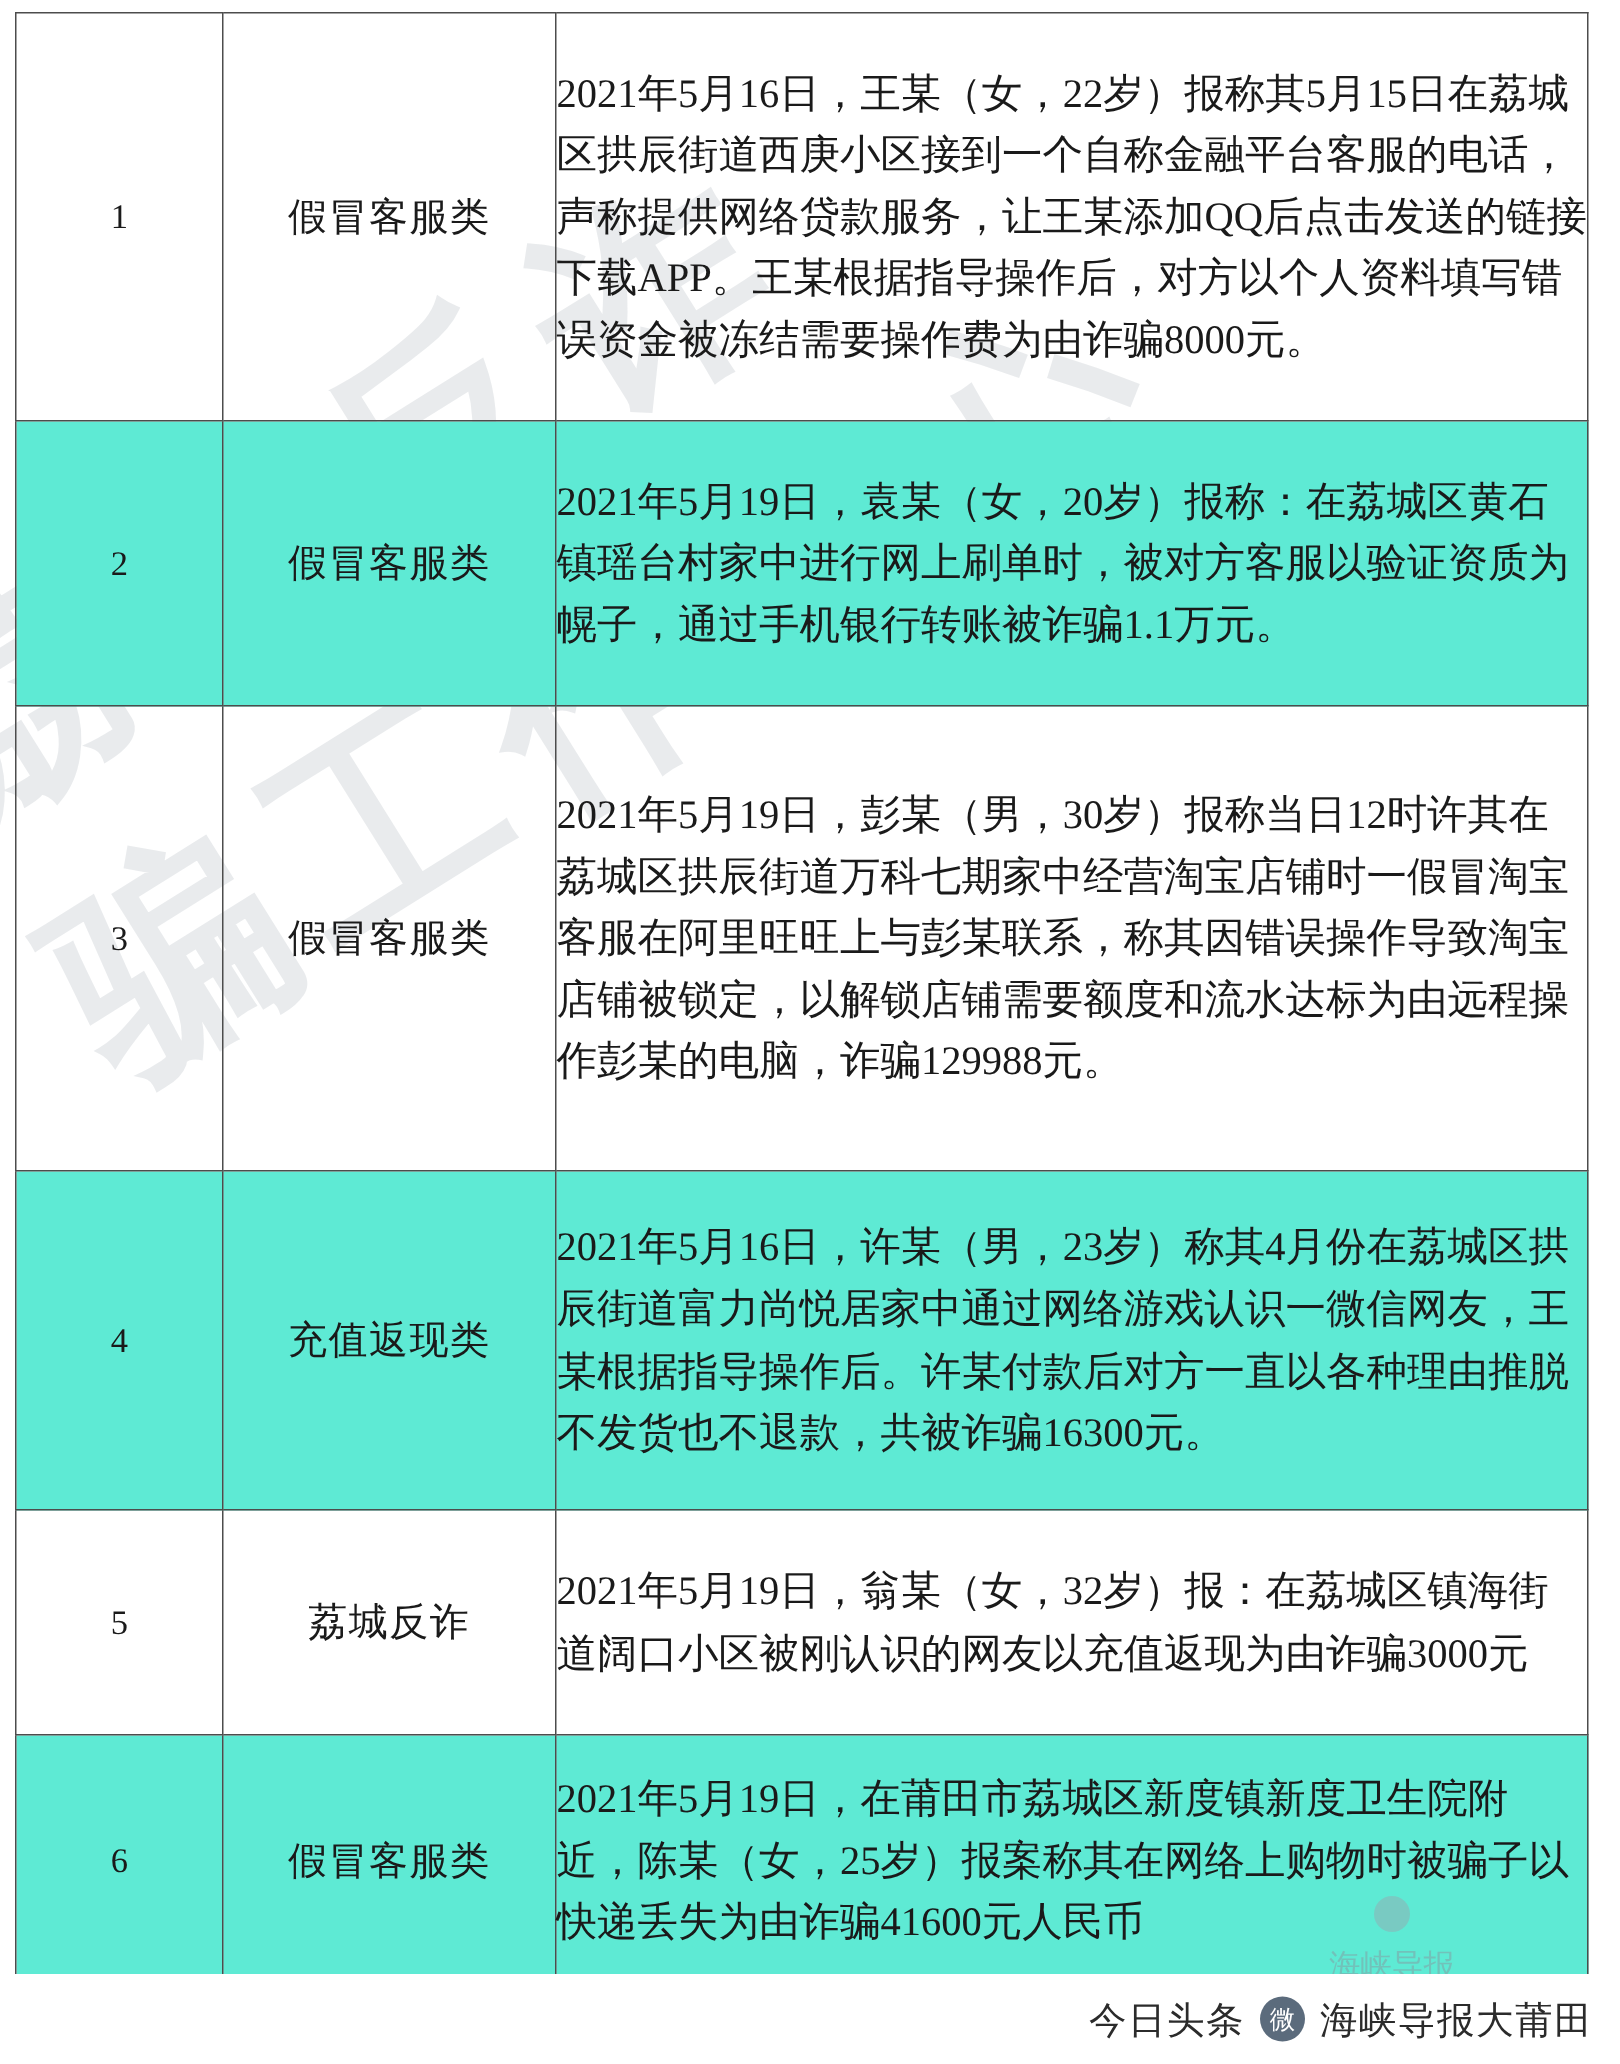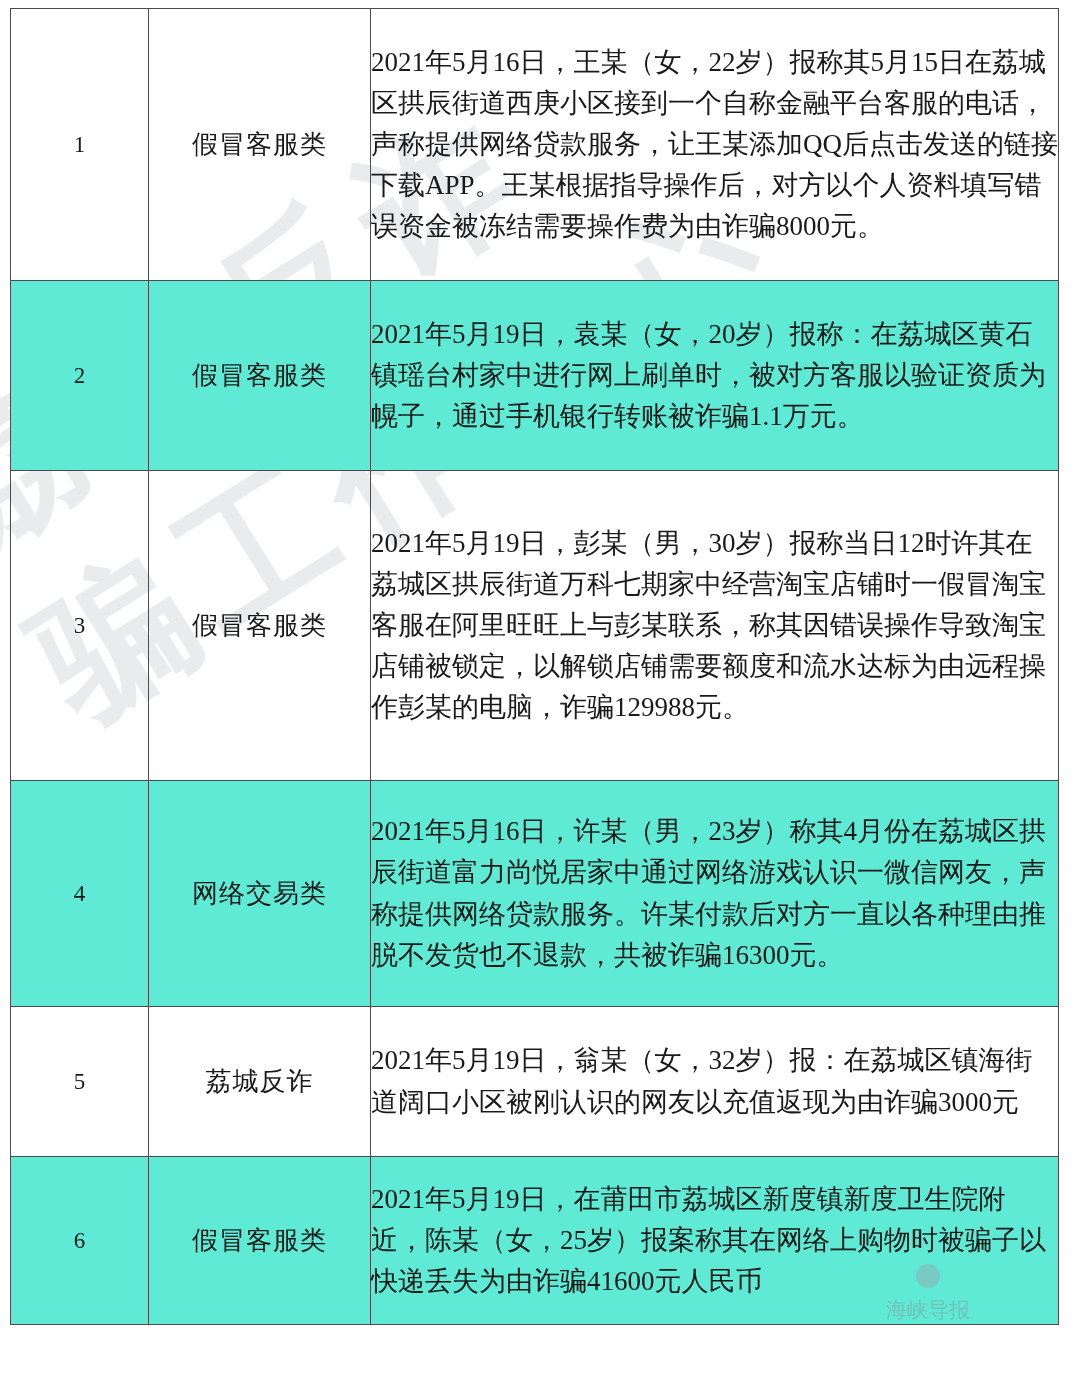--- a/index.html
+++ b/index.html
@@ -180,35 +180,42 @@
         <td class="cell-type">假冒客服类</td>
         <td class="cell-desc">2021年5月19日，袁某（女，20岁）报称：在荔城区黄石镇瑶台村家中进行网上刷单时，被对方客服以验证资质为幌子，通过手机银行转账被诈骗1.1万元。</td>
       </tr>
       <tr class="h3">
         <td class="cell-no">3</td>
         <td class="cell-type">假冒客服类</td>
         <td class="cell-desc">2021年5月19日，彭某（男，30岁）报称当日12时许其在荔城区拱辰街道万科七期家中经营淘宝店铺时一假冒淘宝客服在阿里旺旺上与彭某联系，称其因错误操作导致淘宝店铺被锁定，以解锁店铺需要额度和流水达标为由远程操作彭某的电脑，诈骗129988元。</td>
       </tr>
       <tr class="h4 row-shaded">
         <td class="cell-no">4</td>
-        <td class="cell-type">网络交易类</td>
-        <td class="cell-desc">2021年5月16日，许某（男，23岁）称其4月份在荔城区拱辰街道富力尚悦居家中通过网络游戏认识一微信网友，声称提供网络贷款服务。许某付款后对方一直以各种理由推脱不发货也不退款，共被诈骗16300元。</td>
+        <td class="cell-type">充值返现类</td>
+        <td class="cell-desc">2021年5月16日，许某（男，23岁）称其4月份在荔城区拱辰街道富力尚悦居家中通过网络游戏认识一微信网友，王某根据指导操作后。许某付款后对方一直以各种理由推脱不发货也不退款，共被诈骗16300元。</td>
       </tr>
       <tr class="h5">
         <td class="cell-no">5</td>
         <td class="cell-type">荔城反诈</td>
         <td class="cell-desc">2021年5月19日，翁某（女，32岁）报：在荔城区镇海街道阔口小区被刚认识的网友以充值返现为由诈骗3000元</td>
       </tr>
       <tr class="h6 row-shaded">
         <td class="cell-no">6</td>
         <td class="cell-type">假冒客服类</td>
         <td class="cell-desc">2021年5月19日，在莆田市荔城区新度镇新度卫生院附近，陈某（女，25岁）报案称其在网络上购物时被骗子以快递丢失为由诈骗41600元人民币</td>
       </tr>
     </tbody>
   </table>
 
   <div class="pub-ghost">
     <span class="dot"></span>
     <span class="txt">海峡导报</span>
   </div>
 
+  <div class="footer-bar">
+    <div class="footer-inner">
+      <span class="footer-text">今日头条</span>
+      <span class="wechat-badge">微</span>
+      <span class="footer-text">海峡导报大莆田</span>
+    </div>
+  </div>
 
 </div>
 
 </body></html>

